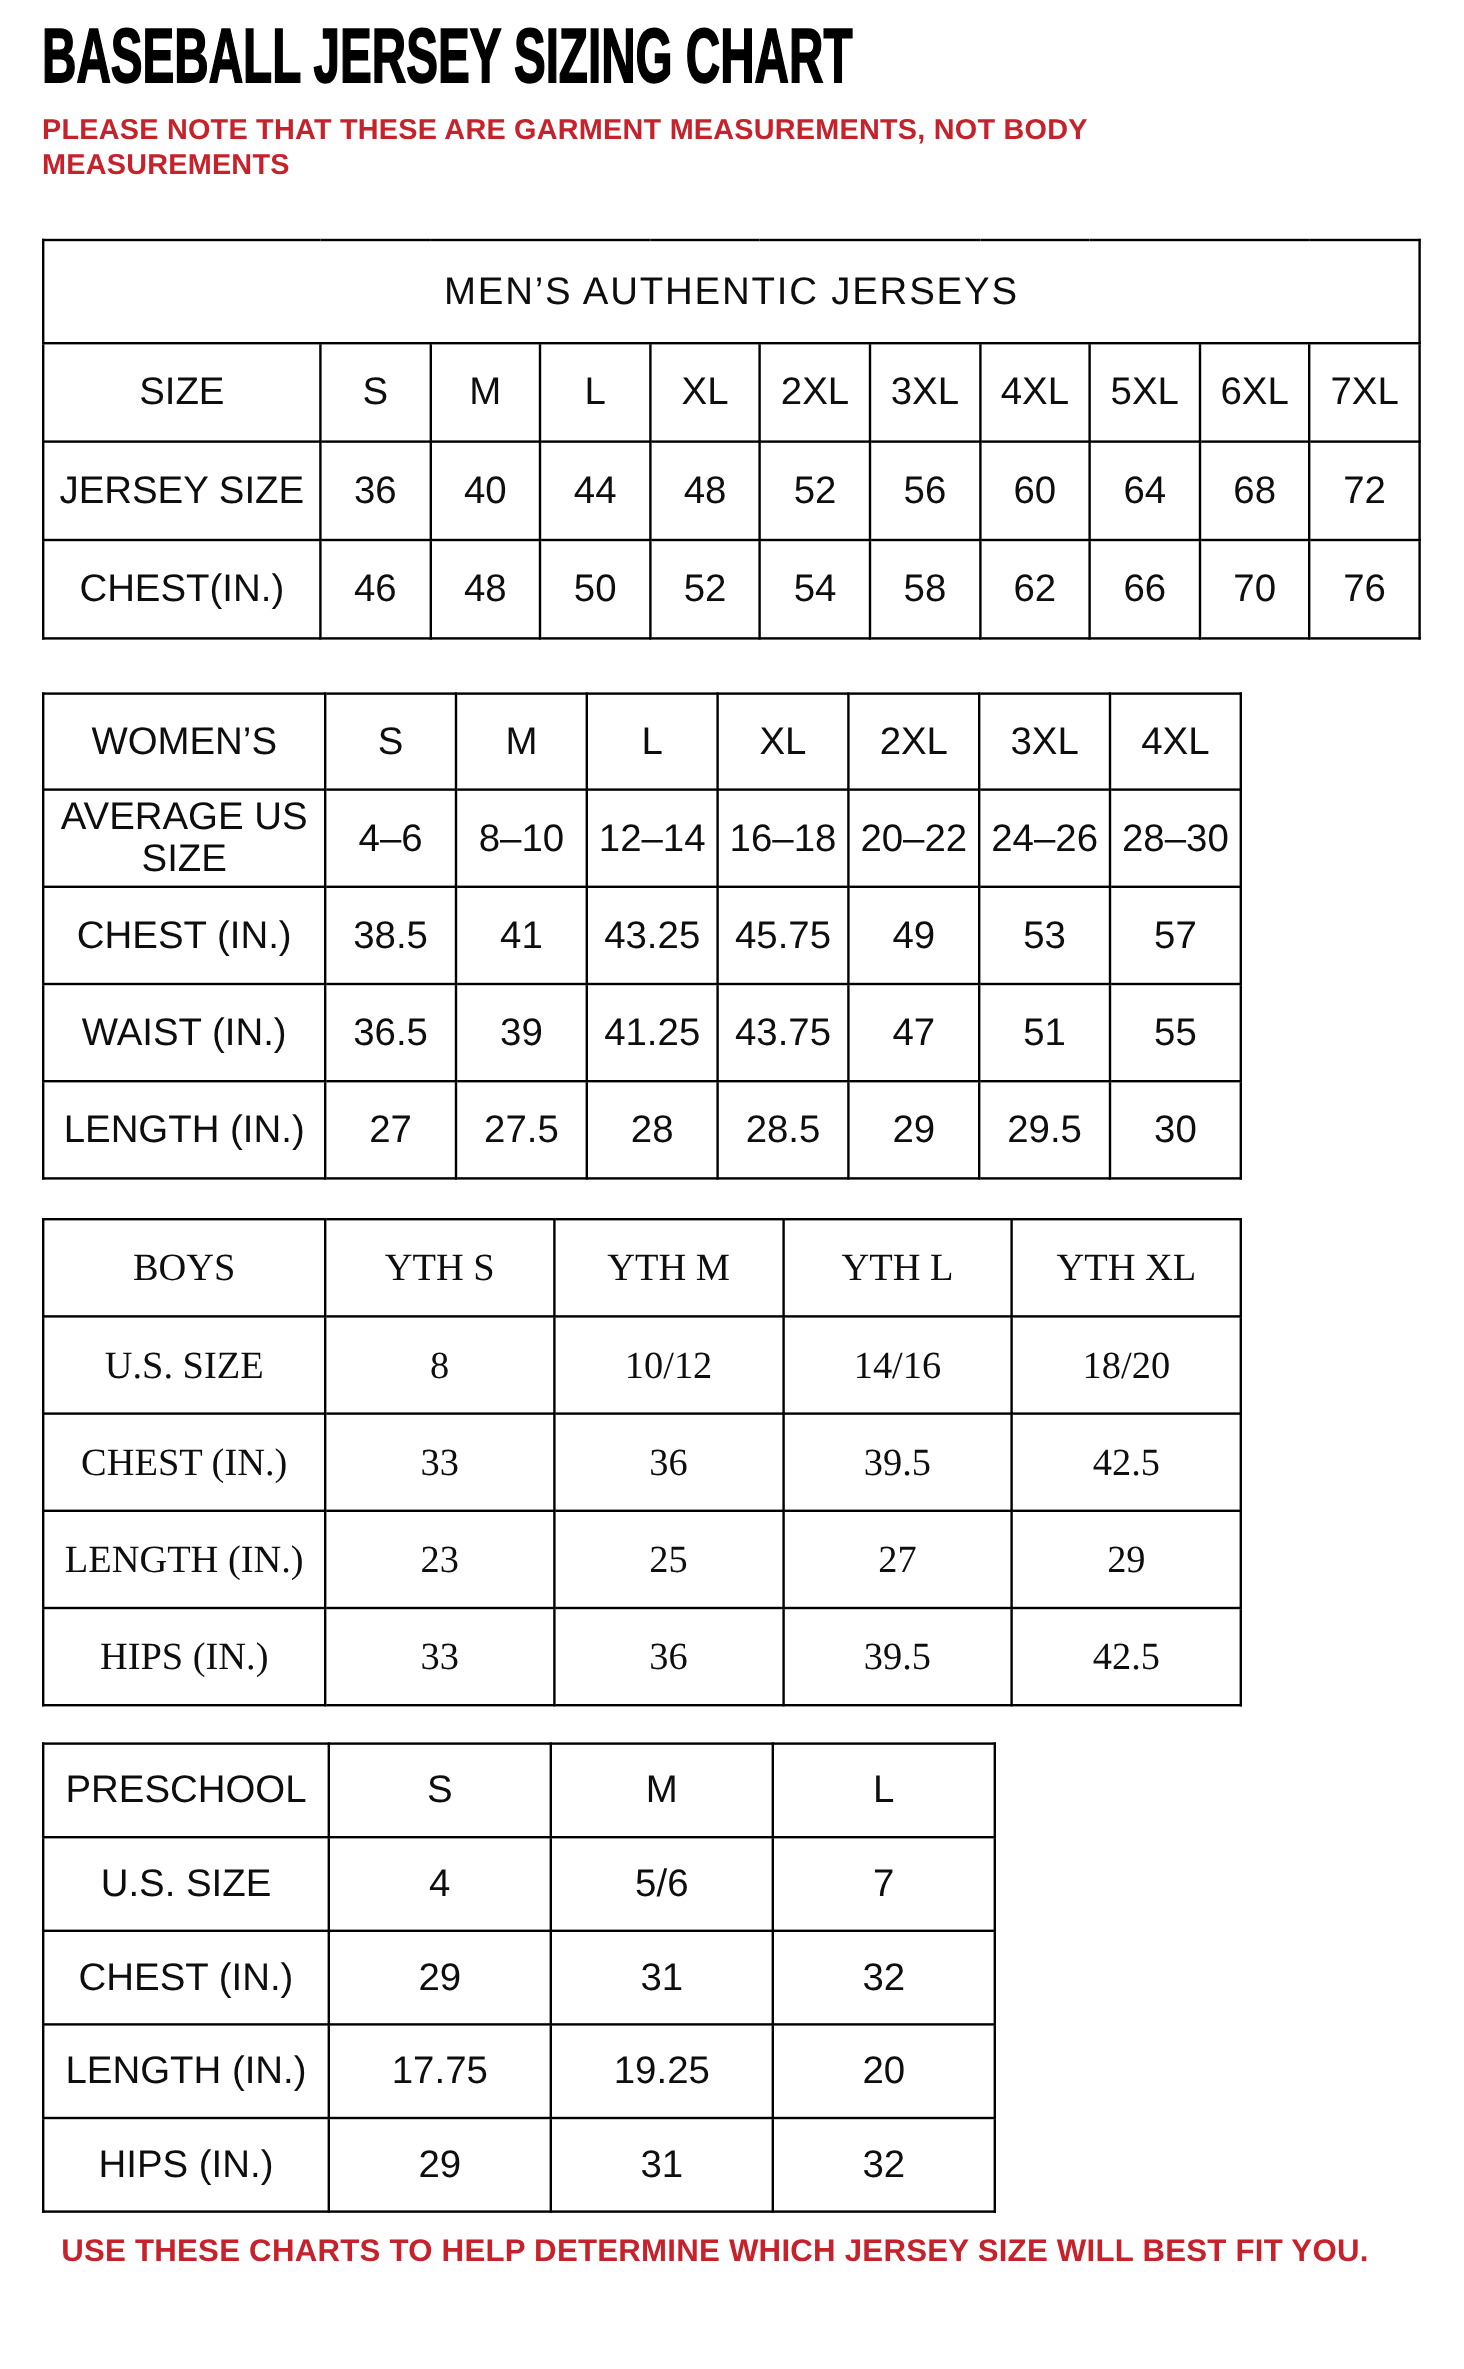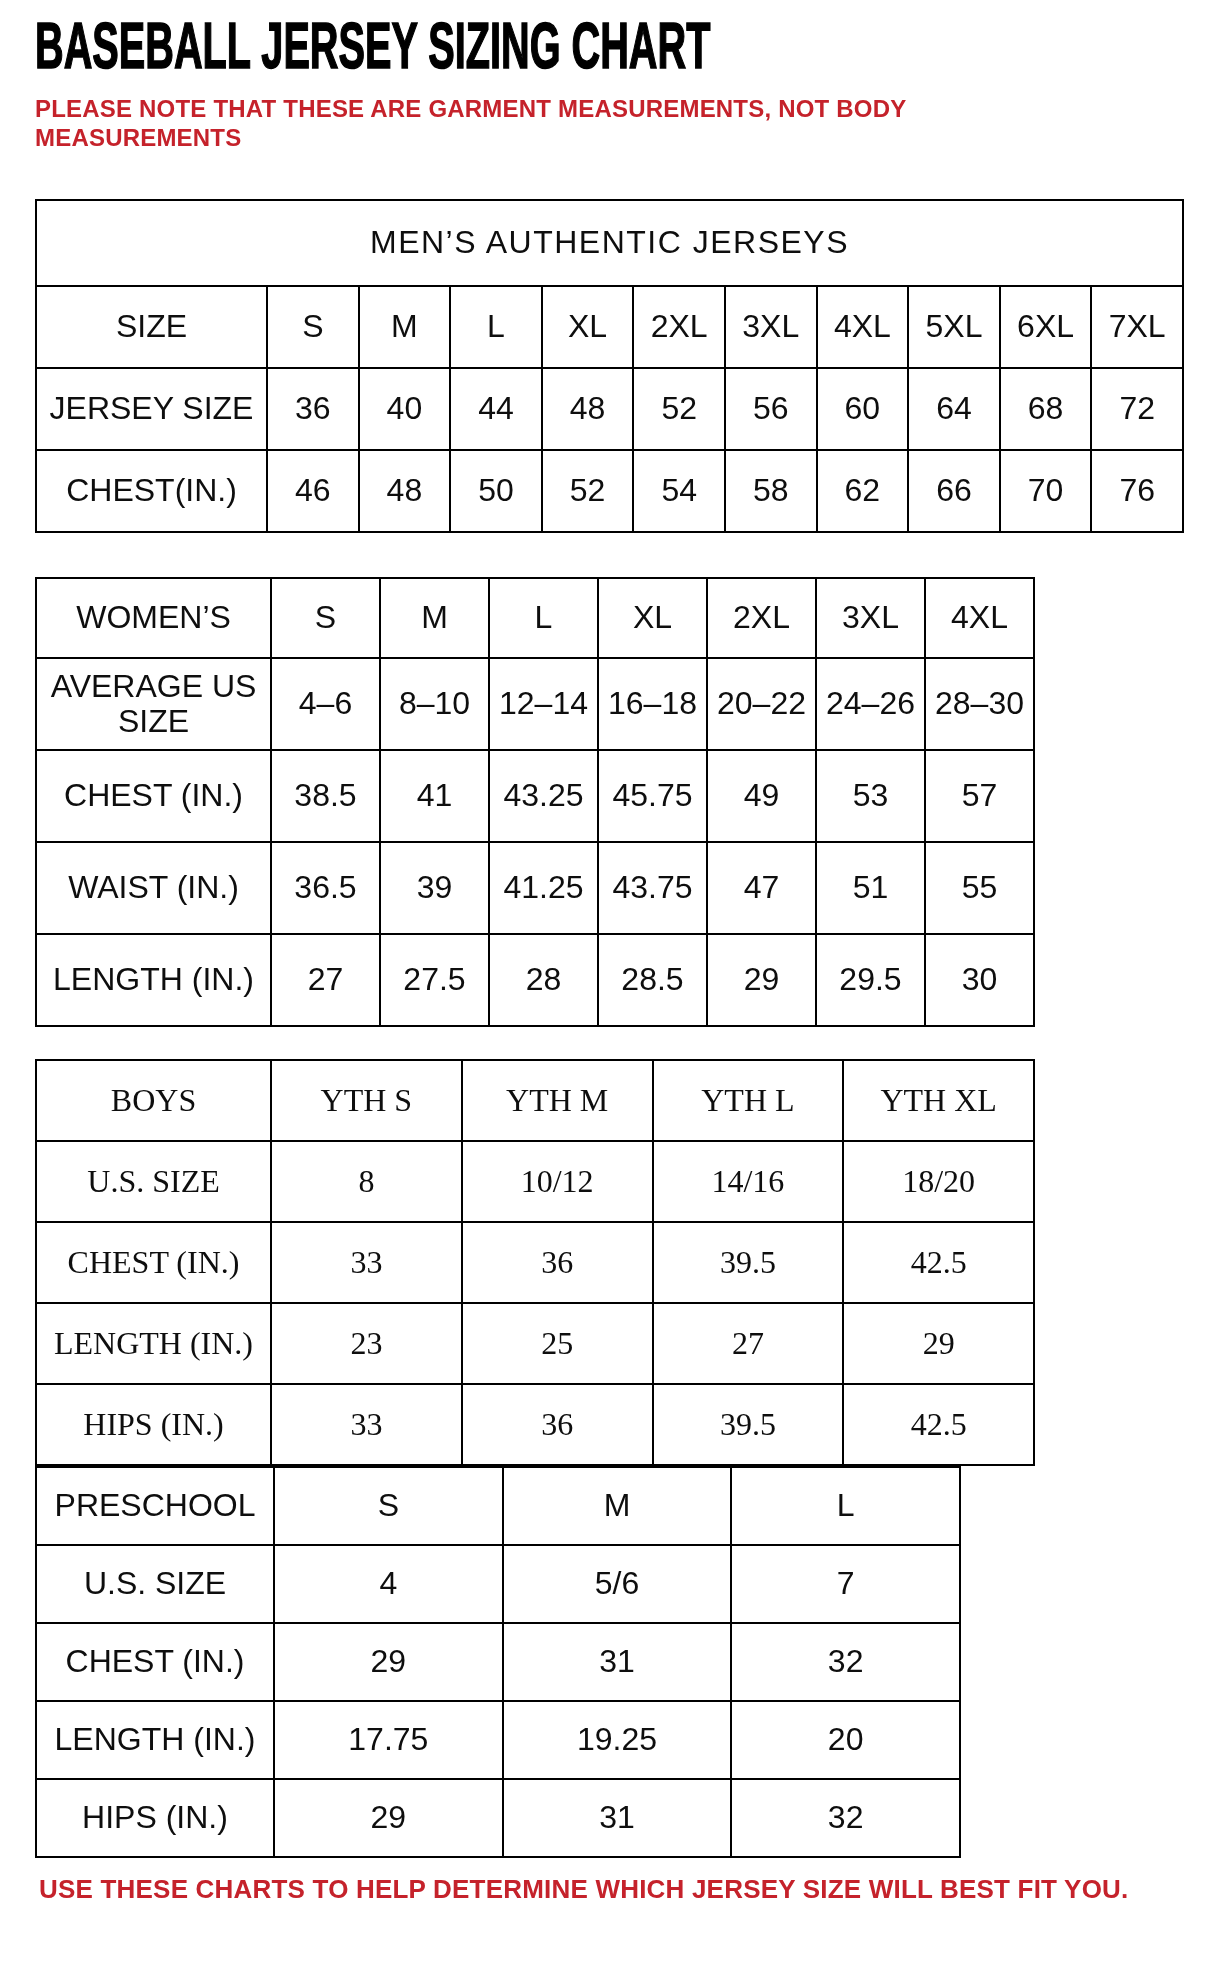--- a/index.html
+++ b/index.html
@@ -40,31 +40,31 @@
   td.gh{
     background:var(--gray);color:#fff;font-size:33px;
     border:3px solid #fff;border-bottom:5px solid #000;
   }
 
   table.mens{width:1149px;margin-top:46px;}
   .mens tr{height:82px;}
   .mens tr.brow{height:86px;padding-left:16px;}
 
   table.womens{width:1000px;margin-top:44px;}
-  .womens tr{height:92px;}
+  .womens tr{height:81px;}
   .womens tr.hrow{height:80px;}
 
   table.boys{width:1000px;margin-top:32px;}
   .boys tr{height:81px;font-family:Liberation Serif, serif;}
 
-  table.preschool{width:926px;padding-left:48px;}
+  table.preschool{width:795px;margin-top:30px;padding-left:48px;}
   .preschool tr{height:78px;}
 
   .footer{
-    margin:16px 0 0 4px;color:var(--red);font-weight:700;font-size:26px;
+    margin:16px 0 0 16px;color:var(--red);font-weight:700;font-size:26px;
     white-space:nowrap;letter-spacing:0.2px;
   }
 </style>
 </head>
 <body>
 
 <div class="page">
 
   <h1 class="title">BASEBALL JERSEY SIZING CHART</h1>
 

